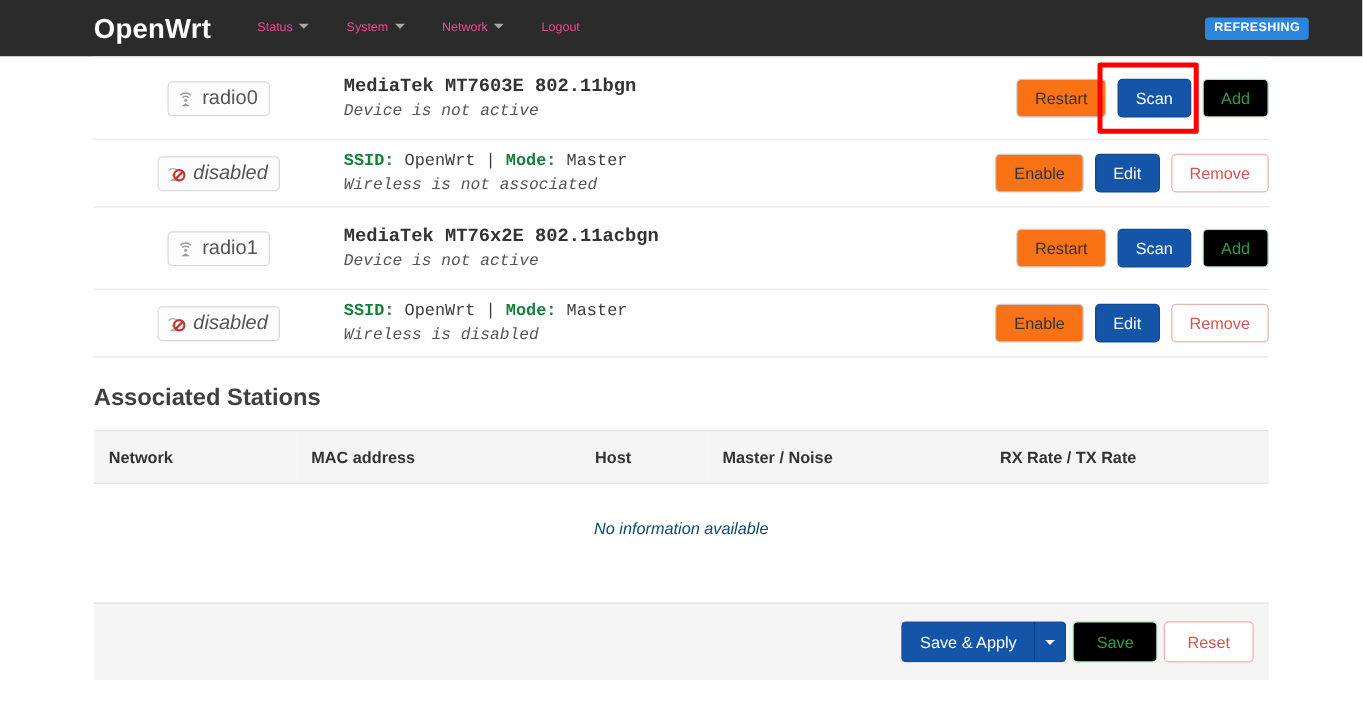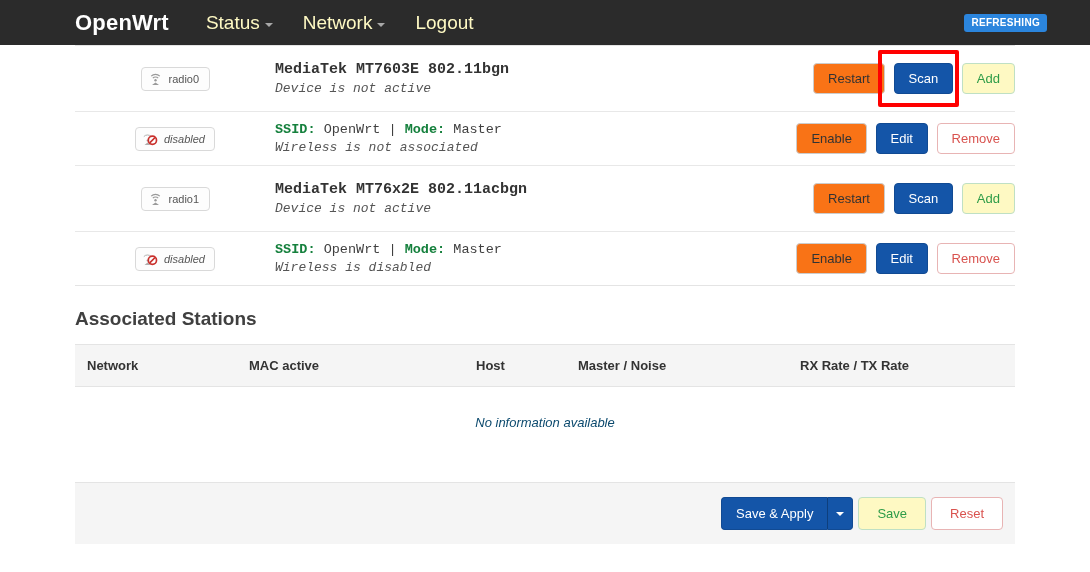--- a/index.html
+++ b/index.html
@@ -32,22 +32,22 @@
     padding: 0 22px 0 75px;
     letter-spacing: 0.2px;
     line-height: 45px;
   }
   .nav-items {
     display: flex;
     align-items: center;
     gap: 0px;
   }
   .nav-item {
-    color: #fef9c3;
-    font-size: 19px;
+    color: #ec4899;
+    font-size: 10px;
     padding: 0 15px;
     line-height: 45px;
     white-space: nowrap;
   }
   .caret {
     display: inline-block;
     width: 0;
     height: 0;
     margin-left: 5px;
     vertical-align: 2px;
@@ -111,21 +111,21 @@
   .row-dev .cell-actions { padding-top: 15px !important; padding-bottom: 15px !important; }
 
   .badge {
     display: inline-flex;
     align-items: center;
     gap: 6px;
     border: 1px solid #d9d9d9;
     border-radius: 4px;
     background: #fdfdfd;
     padding: 4px 9px 4px 6px;
-    font-size: 11px;
+    font-size: 16px;
     color: #555;
     min-width: 52px;
     justify-content: flex-start;
   }
   .badge.disabled-badge { font-style: italic; }
   .badge svg { display: block; }
 
   .dev-name {
     font-size: 15px;
     font-weight: bold;
@@ -162,21 +162,21 @@
     margin-left: 5px;
     box-sizing: border-box;
     white-space: nowrap;
   }
   .btn-primary {
     background: #1455a8;
     border-color: #114a93;
     color: #ffffff;
   }
   .btn-success {
-    background: #fef9c3;
+    background: #000000;
     border-color: #bfe0c4;
     color: #2e9c48;
   }
   .btn-danger {
     background: #ffffff;
     border-color: #e8b4b4;
     color: #d9534f;
   }
   .scan-wrap {
     position: relative;
@@ -259,20 +259,23 @@
   .btn-lg { padding: 9px 18px; }
 </style>
 </head>
 <body>
 
 <div class="navbar">
   <div class="brand">OpenWrt</div>
   <div class="nav-items">
     <div class="nav-item">
       <span>Status</span><span class="caret"></span>
+    </div>
+    <div class="nav-item">
+      <span>System</span><span class="caret"></span>
     </div>
     <div class="nav-item">
       <span>Network</span><span class="caret"></span>
     </div>
     <div class="nav-item">
       <span>Logout</span>
     </div>
   </div>
   <div class="nav-spacer"></div>
   <div class="refresh-badge">REFRESHING</div>
@@ -403,21 +406,21 @@
 
     </tbody>
   </table>
 
   <h2 class="section-title">Associated Stations</h2>
 
   <table class="sta-table">
     <thead>
       <tr>
         <th style="width:150px">Network</th>
-        <th style="width:215px">MAC active</th>
+        <th style="width:215px">MAC address</th>
         <th style="width:90px">Host</th>
         <th style="width:210px">Master / Noise</th>
         <th>RX Rate / TX Rate</th>
       </tr>
     </thead>
     <tbody>
       <tr>
         <td colspan="5">No information available</td>
       </tr>
     </tbody>

